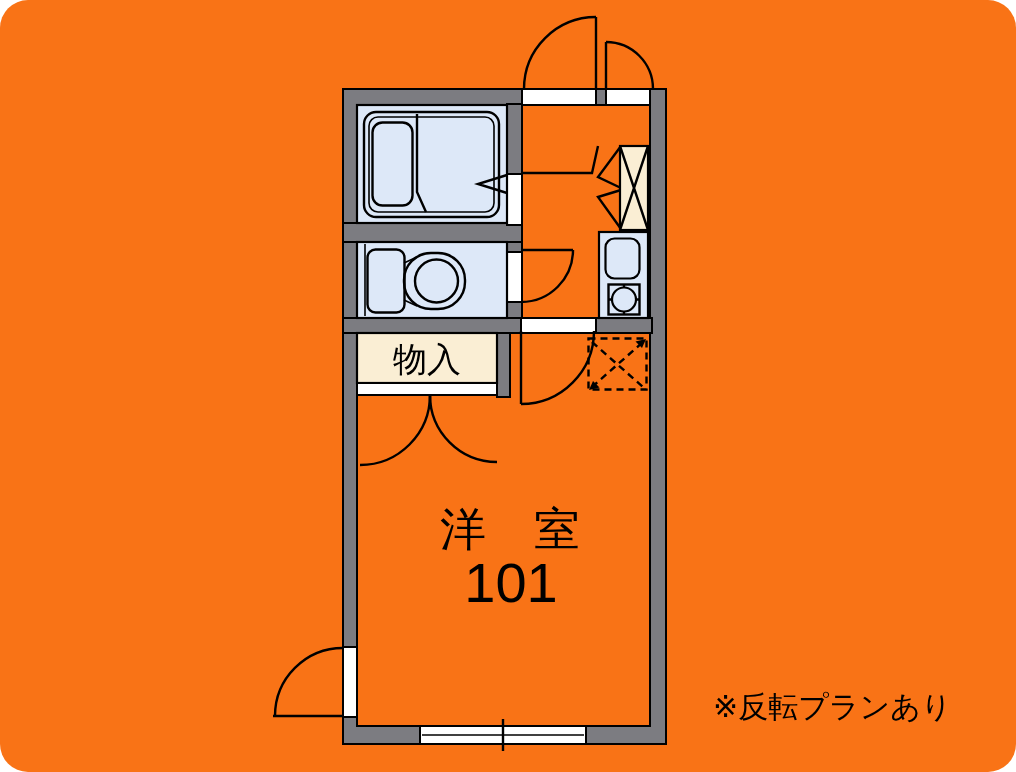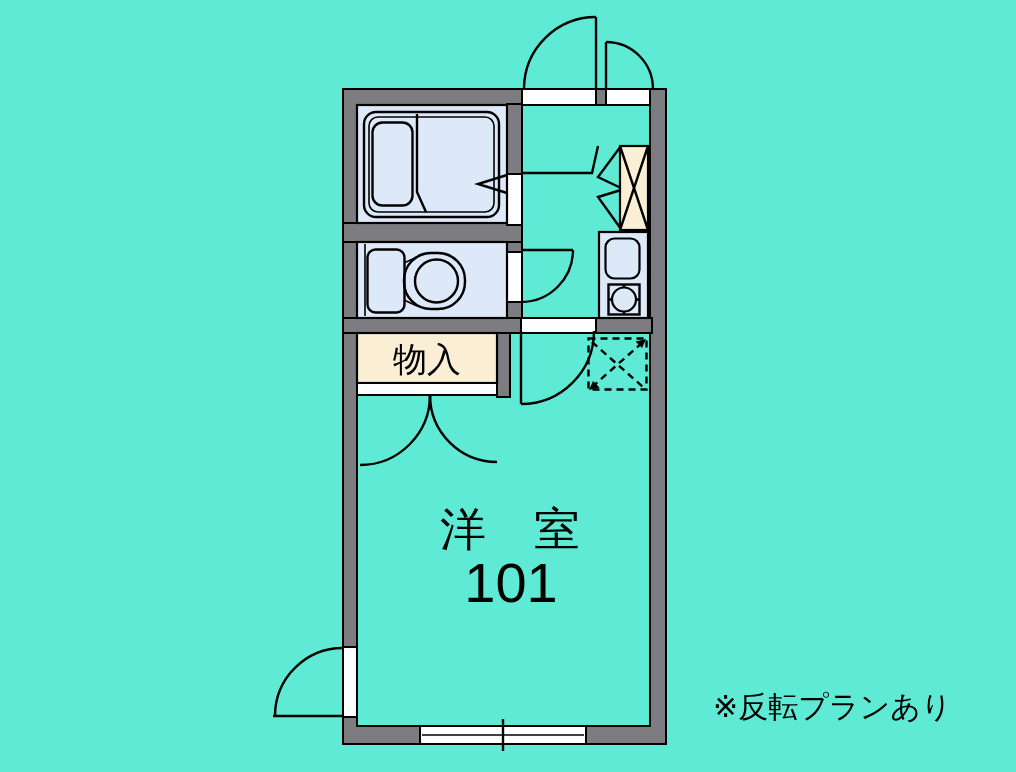--- a/index.html
+++ b/index.html
@@ -1,17 +1,17 @@
 <!DOCTYPE html>
 <html><head>
 <meta charset="utf-8">
 <style>
   html,body{margin:0;padding:0;background:#ffffff;}
-  .page{position:relative;width:1016px;height:772px;background:#5eead4;overflow:hidden;
-        font-family:"DejaVu Sans","Liberation Sans",sans-serif;}
+  .page{position:relative;width:1016px;height:772px;background:#f97316;overflow:hidden;
+        font-family:"DejaVu Sans","Liberation Sans",sans-serif;border-radius:28px;}
   svg{display:block;}
   svg text{fill:#000;font-family:"DejaVu Sans","Liberation Sans",sans-serif;}
   .num{font-family:"Liberation Sans","DejaVu Sans",sans-serif;}
   .ln{fill:none;stroke:#000;stroke-width:2.4;}
   .ln15{fill:none;stroke:#000;stroke-width:1.6;}
   .wallpiece{stroke:#000;stroke-width:2;}
   .open{fill:#ffffff;stroke:#000;stroke-width:2;}
   .fix{stroke:#000;stroke-width:2.2;}
   .dash{fill:none;stroke:#000;stroke-width:2.4;stroke-dasharray:7 5;}
   .arrowhead{fill:#000;stroke:none;}

